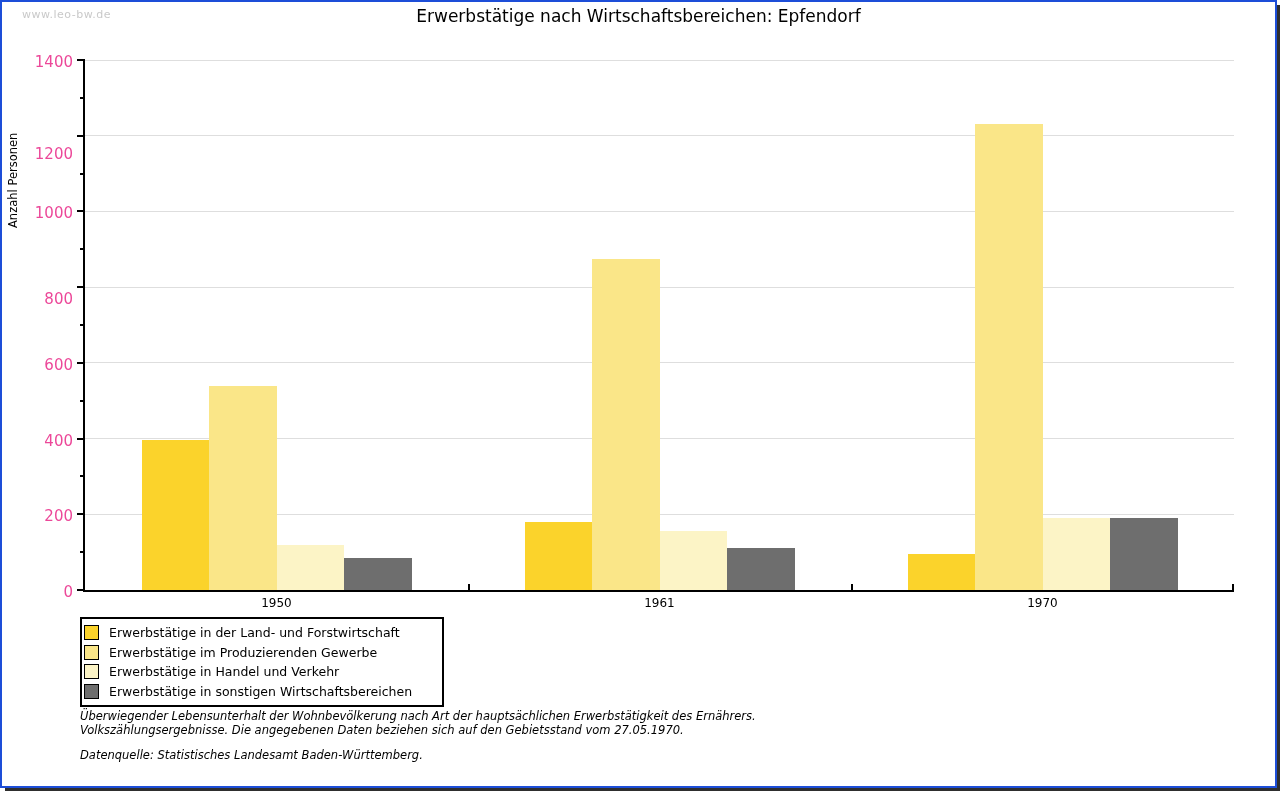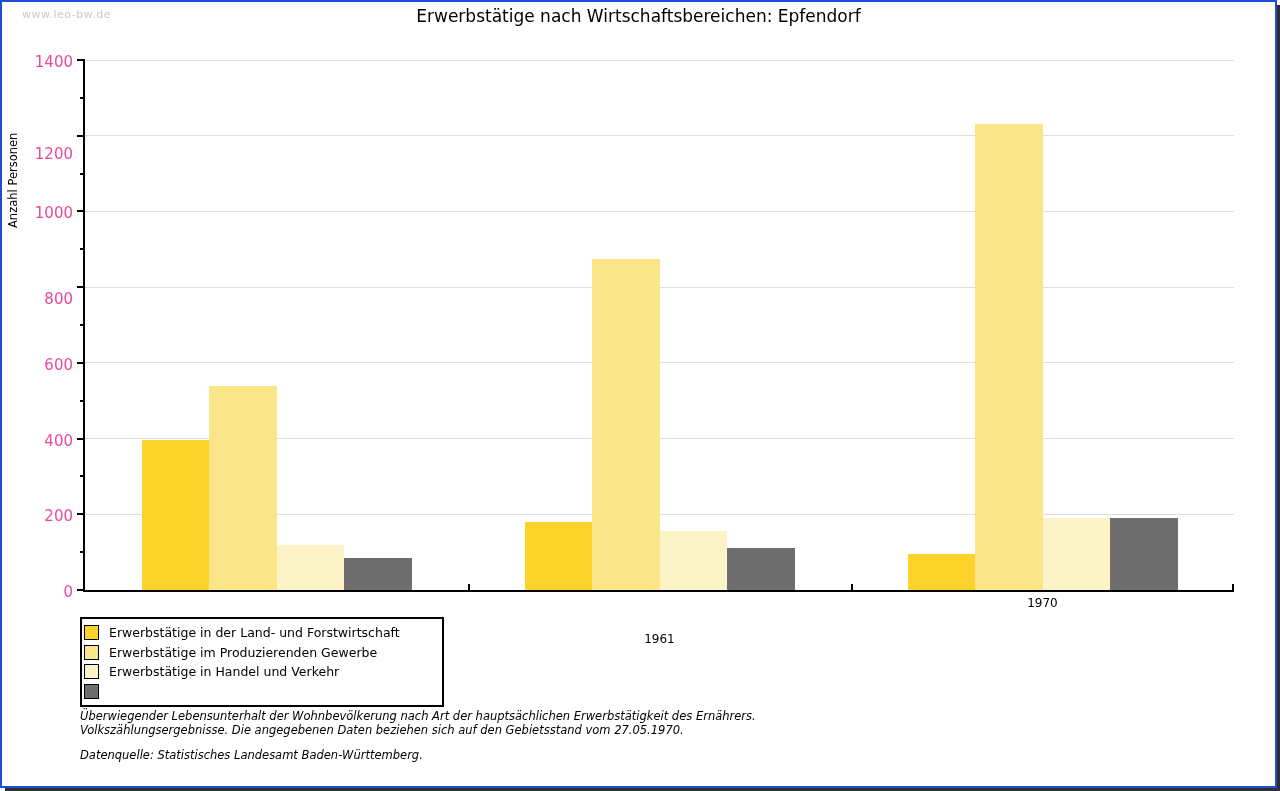--- a/index.html
+++ b/index.html
@@ -96,26 +96,27 @@
       <div class="ytick minor" style="top: 415.429px;"></div>
       <div class="ytick minor" style="top: 339.714px;"></div>
       <div class="ytick minor" style="top: 264px;"></div>
       <div class="ytick minor" style="top: 188.286px;"></div>
       <div class="ytick minor" style="top: 112.571px;"></div>
       <div class="ytick minor" style="top: 36.8571px;"></div>
       <div class="bar" title="Erwerbstätige in der Land- und Forstwirtschaft 1950: 395" style="left: 56.5px; width: 67.5px; height: 149.536px; background: rgb(251, 211, 43);"></div>
       <div class="bar" title="Erwerbstätige im Produzierenden Gewerbe 1950: 540" style="left: 124px; width: 67.5px; height: 204.429px; background: rgb(250, 230, 136);"></div>
       <div class="bar" title="Erwerbstätige in Handel und Verkehr 1950: 120" style="left: 191.5px; width: 67.5px; height: 45.4286px; background: rgb(252, 244, 198);"></div>
       <div class="bar" title="Erwerbstätige in sonstigen Wirtschaftsbereichen 1950: 85" style="left: 259px; width: 67.5px; height: 32.1786px; background: rgb(110, 110, 110);"></div>
+      <div class="xcatlabel" style="left: 0px; width: 383px;">1950</div>
       <div class="xboundary" style="left: 383px;"></div>
       <div class="bar" title="Erwerbstätige in der Land- und Forstwirtschaft 1961: 180" style="left: 439.5px; width: 67.5px; height: 68.1429px; background: rgb(251, 211, 43);"></div>
       <div class="bar" title="Erwerbstätige im Produzierenden Gewerbe 1961: 875" style="left: 507px; width: 67.5px; height: 331.25px; background: rgb(250, 230, 136);"></div>
       <div class="bar" title="Erwerbstätige in Handel und Verkehr 1961: 155" style="left: 574.5px; width: 67.5px; height: 58.6786px; background: rgb(252, 244, 198);"></div>
       <div class="bar" title="Erwerbstätige in sonstigen Wirtschaftsbereichen 1961: 110" style="left: 642px; width: 67.5px; height: 41.6429px; background: rgb(110, 110, 110);"></div>
-      <div class="xcatlabel" style="left: 383px; width: 383px; margin-top: 36px;">1961</div>
+      <div class="xcatlabel" style="left: 383px; width: 383px;">1961</div>
       <div class="xboundary" style="left: 766px;"></div>
       <div class="bar" title="Erwerbstätige in der Land- und Forstwirtschaft 1970: 95" style="left: 822.5px; width: 67.5px; height: 35.9643px; background: rgb(251, 211, 43);"></div>
       <div class="bar" title="Erwerbstätige im Produzierenden Gewerbe 1970: 1230" style="left: 890px; width: 67.5px; height: 465.643px; background: rgb(250, 230, 136);"></div>
       <div class="bar" title="Erwerbstätige in Handel und Verkehr 1970: 190" style="left: 957.5px; width: 67.5px; height: 71.9286px; background: rgb(252, 244, 198);"></div>
       <div class="bar" title="Erwerbstätige in sonstigen Wirtschaftsbereichen 1970: 190" style="left: 1025px; width: 67.5px; height: 71.9286px; background: rgb(110, 110, 110);"></div>
       <div class="xcatlabel" style="left: 766px; width: 383px;">1970</div>
       <div class="xboundary" style="left: 1147px;"></div>
     </div>
   <div class="legend" id="legend">
       <div class="legend-row">
@@ -125,20 +126,21 @@
       <div class="legend-row">
         <div class="legend-swatch" style="background: rgb(250, 230, 136);"></div>
         <div class="legend-label">Erwerbstätige im Produzierenden Gewerbe</div>
       </div>
       <div class="legend-row">
         <div class="legend-swatch" style="background: rgb(252, 244, 198);"></div>
         <div class="legend-label">Erwerbstätige in Handel und Verkehr</div>
       </div>
       <div class="legend-row">
         <div class="legend-swatch" style="background: rgb(110, 110, 110);"></div>
+        <div class="legend-label">Erwerbstätige in sonstigen Wirtschaftsbereichen</div>
       </div>
     </div>
   <div class="footnote">
     <div>Überwiegender Lebensunterhalt der Wohnbevölkerung nach Art der hauptsächlichen Erwerbstätigkeit des Ernährers.</div>
     <div>Volkszählungsergebnisse. Die angegebenen Daten beziehen sich auf den Gebietsstand vom 27.05.1970.</div>
     <div class="source">Datenquelle: Statistisches Landesamt Baden-Württemberg.</div>
   </div>
 </div>
 
 </body></html>

